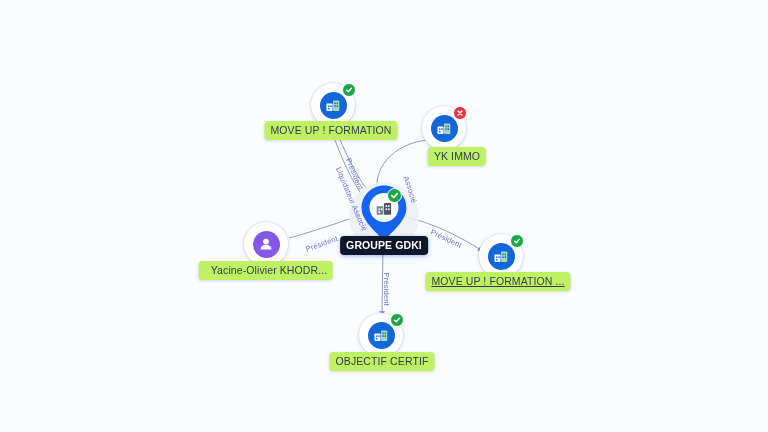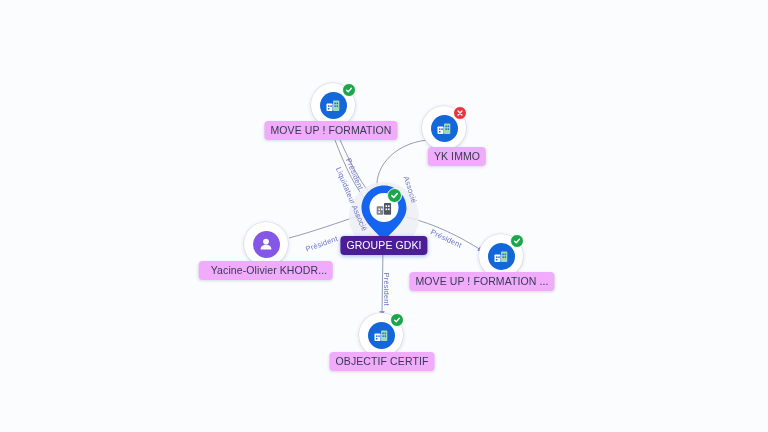--- a/index.html
+++ b/index.html
@@ -109,34 +109,34 @@
   .pin-shape {
     position: absolute;
     left: 0;
     top: 0;
   }
 
   
   .node-label {
     position: absolute;
     transform: translateX(-50%);
-    background: #f0abfc;
+    background: #bef264;
     color: #363b4e;
     font-size: 10.5px;
     line-height: 1;
     white-space: nowrap;
     padding: 4px 6px 4px 6px;
     border-radius: 4px;
     box-shadow: 0 1px 3px rgba(30,45,90,0.16);
     letter-spacing: .1px;
   }
   .node-label.selected {
-    background: #4c1d95;
+    background: #0f172a;
     color: #ffffff;
-    font-weight: normal;
+    font-weight: bold;
     box-shadow: 0 1px 4px rgba(20,100,240,0.45);
   }
 
   .edge-label {
     position: absolute;
     font-size: 7.5px;
     color: #6b72c9;
     white-space: nowrap;
     transform-origin: 0 50%;
     letter-spacing: .2px;
@@ -272,21 +272,21 @@
           <rect x="11.6" y="8.4" width="1.4" height="1.5" fill="#1467d8"></rect>
         </svg>
       </div>
       <div class="badge ok">
         <svg width="8" height="8" viewBox="0 0 10 10">
           <path d="M2,5.2 L4.1,7.2 L8,2.9" fill="none" stroke="#fff" stroke-width="1.7" stroke-linecap="round" stroke-linejoin="round"></path>
         </svg>
       </div>
     </div>
   </div>
-  <div class="node-label" style="left:482px; top:272px;">MOVE UP ! FORMATION ...</div>
+  <div class="node-label" style="left:498px; top:272px;text-decoration:underline;">MOVE UP ! FORMATION ...</div>
 
   <div class="node" style="left:381px; top:335px;">
     <div class="node-circle">
       <div class="disc company">
         <svg width="16" height="16" viewBox="0 0 16 16">
           <rect x="1.5" y="6.5" width="6" height="7.5" rx="0.7" fill="#ffffff"></rect>
           <rect x="8" y="3.5" width="6.3" height="10.5" rx="0.7" fill="#9fd9b8"></rect>
           <rect x="3" y="8.4" width="1.5" height="1.5" fill="#1467d8"></rect>
           <rect x="5.3" y="8.4" width="1.5" height="1.5" fill="#1467d8"></rect>
           <rect x="3" y="11" width="1.5" height="1.5" fill="#1467d8"></rect>

